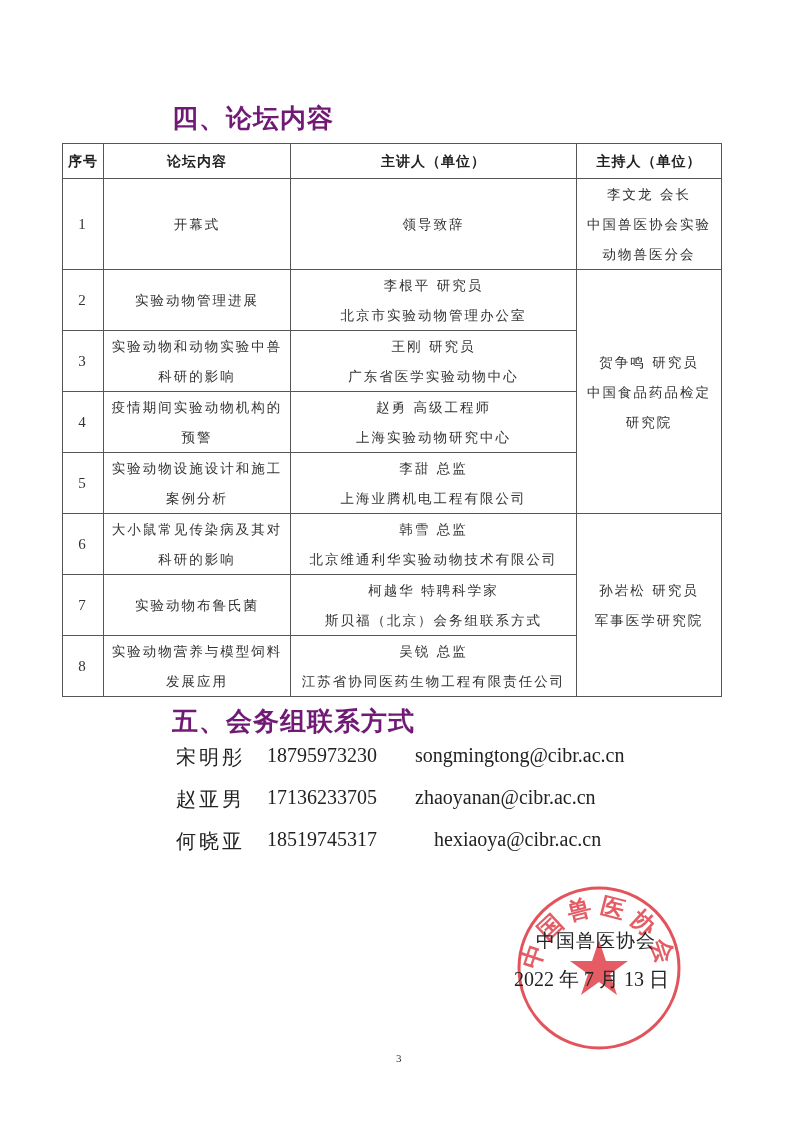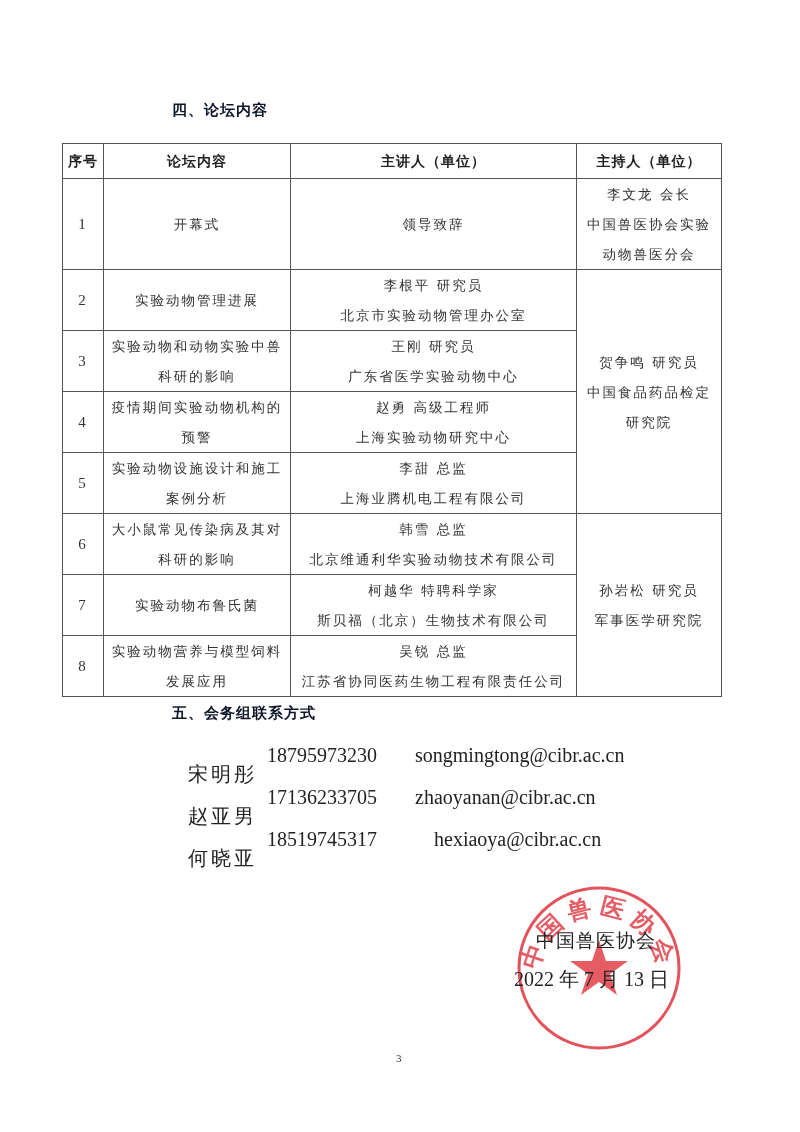--- a/index.html
+++ b/index.html
@@ -4,21 +4,21 @@
 <style>
   html, body { margin: 0; padding: 0; }
   body {
     width: 800px; height: 1132px; background: #ffffff; position: relative;
     overflow: hidden; color: #222;
     font-family: "DejaVu Serif", "Liberation Serif", serif;
   }
   .section-title {
     position: absolute; left: 172px;
     font-family: "DejaVu Sans", "Liberation Sans", sans-serif;
-    font-weight: bold; font-size: 15px; color: #0f172a; letter-spacing: 1px;
+    font-weight: bold; font-size: 26px; color: #701a75; letter-spacing: 1px;
   }
   #title4 { top: 101px; }
   #title5 { top: 704px; }
 
   table.forum {
     position: absolute; left: 62px; top: 143px;
     border-collapse: collapse; table-layout: fixed;
     width: 599px;
     font-size: 13.5px; color: #333;
   }
@@ -33,21 +33,21 @@
   }
   .c-no { width: 41px; }
   .c-topic { width: 187px; }
   .c-speaker { width: 286px; }
   .c-host { width: 145px; }
   td.num { font-family: "Liberation Serif", serif; font-size: 15px; letter-spacing: 0; }
   .line { display: block; }
 
   .contacts { position: absolute; left: 172px; top: 744px; }
   .contact-row { position: relative; height: 42px; font-size: 20px; color: #222; }
-  .contact-row .name { position: absolute; left: 16px; width: 80px; letter-spacing: 3px; margin-top: 17px; }
+  .contact-row .name { position: absolute; left: 4px; width: 80px; letter-spacing: 3px; }
   .contact-row .phone { position: absolute; left: 95px; font-family: "Liberation Serif", serif; }
   .contact-row .email { position: absolute; left: 243px; font-family: "Liberation Serif", serif; }
 
   .stamp {
     position: absolute; left: 516px; top: 885px; width: 166px; height: 166px;
   }
   .sign-org {
     position: absolute; left: 536px; top: 928px; font-size: 19px; color: #222; letter-spacing: 1px;
   }
   .sign-date {
@@ -157,21 +157,21 @@
         <span class="line">军事医学研究院</span>
       </td>
     </tr>
     <tr style="height:53px">
       <td class="num">7</td>
       <td>
           <span class="line">实验动物布鲁氏菌</span>
         </td>
       <td>
         <span class="line">柯越华 特聘科学家</span>
-        <span class="line">斯贝福（北京）生物技术有限公司</span>
+        <span class="line">斯贝福（北京）会务组联系方式</span>
       </td>
     </tr>
     <tr style="height:60px">
       <td class="num">8</td>
       <td>
         <span class="line">实验动物营养与模型饲料</span>
         <span class="line">发展应用</span>
       </td>
       <td>
         <span class="line">吴锐 总监</span>

